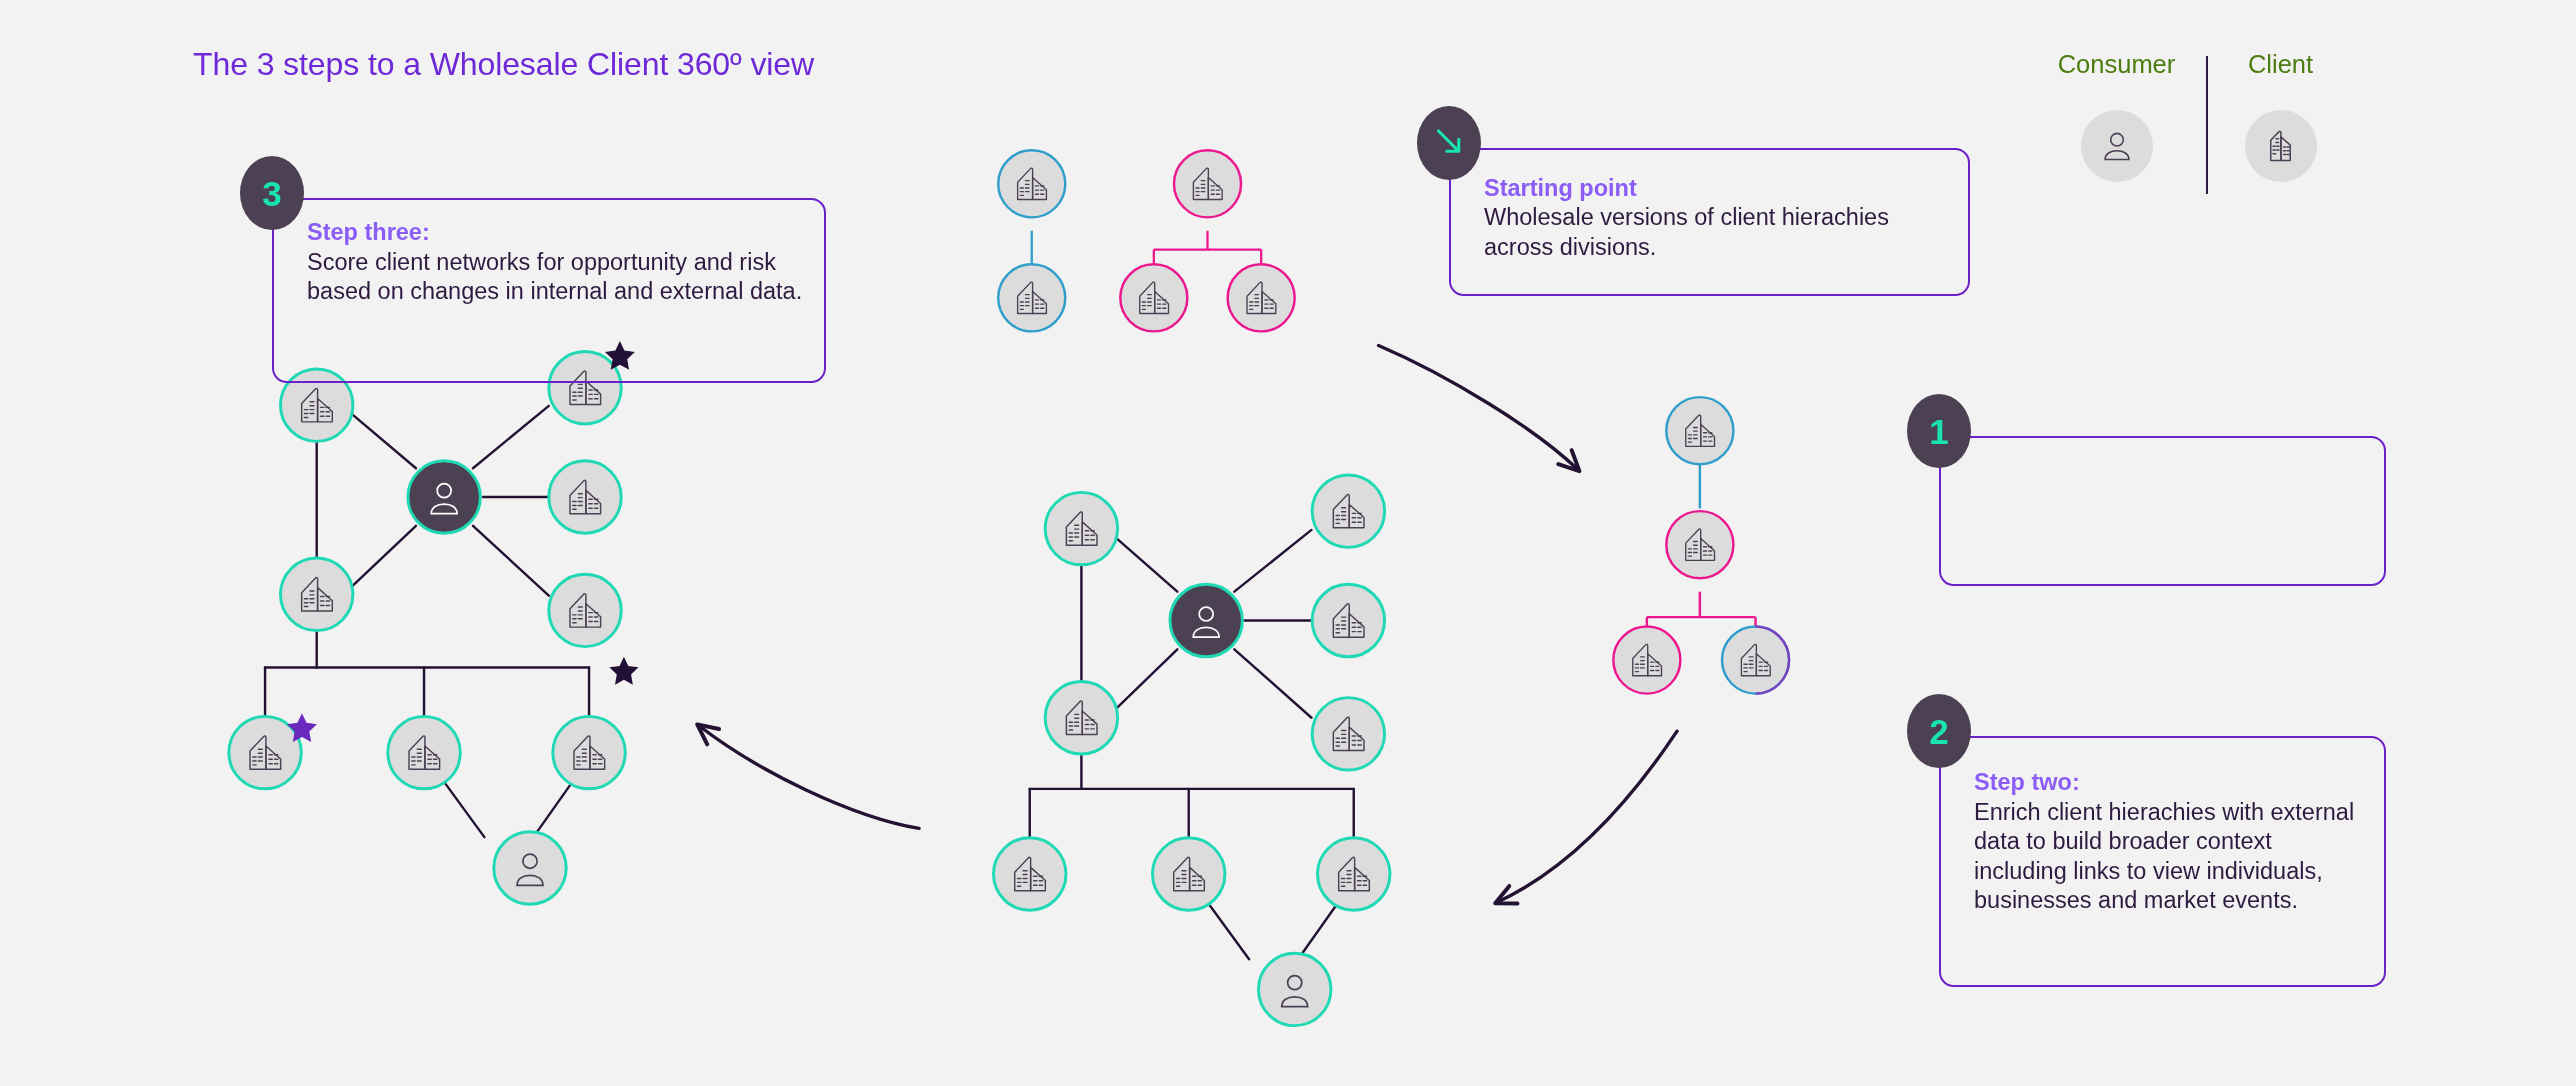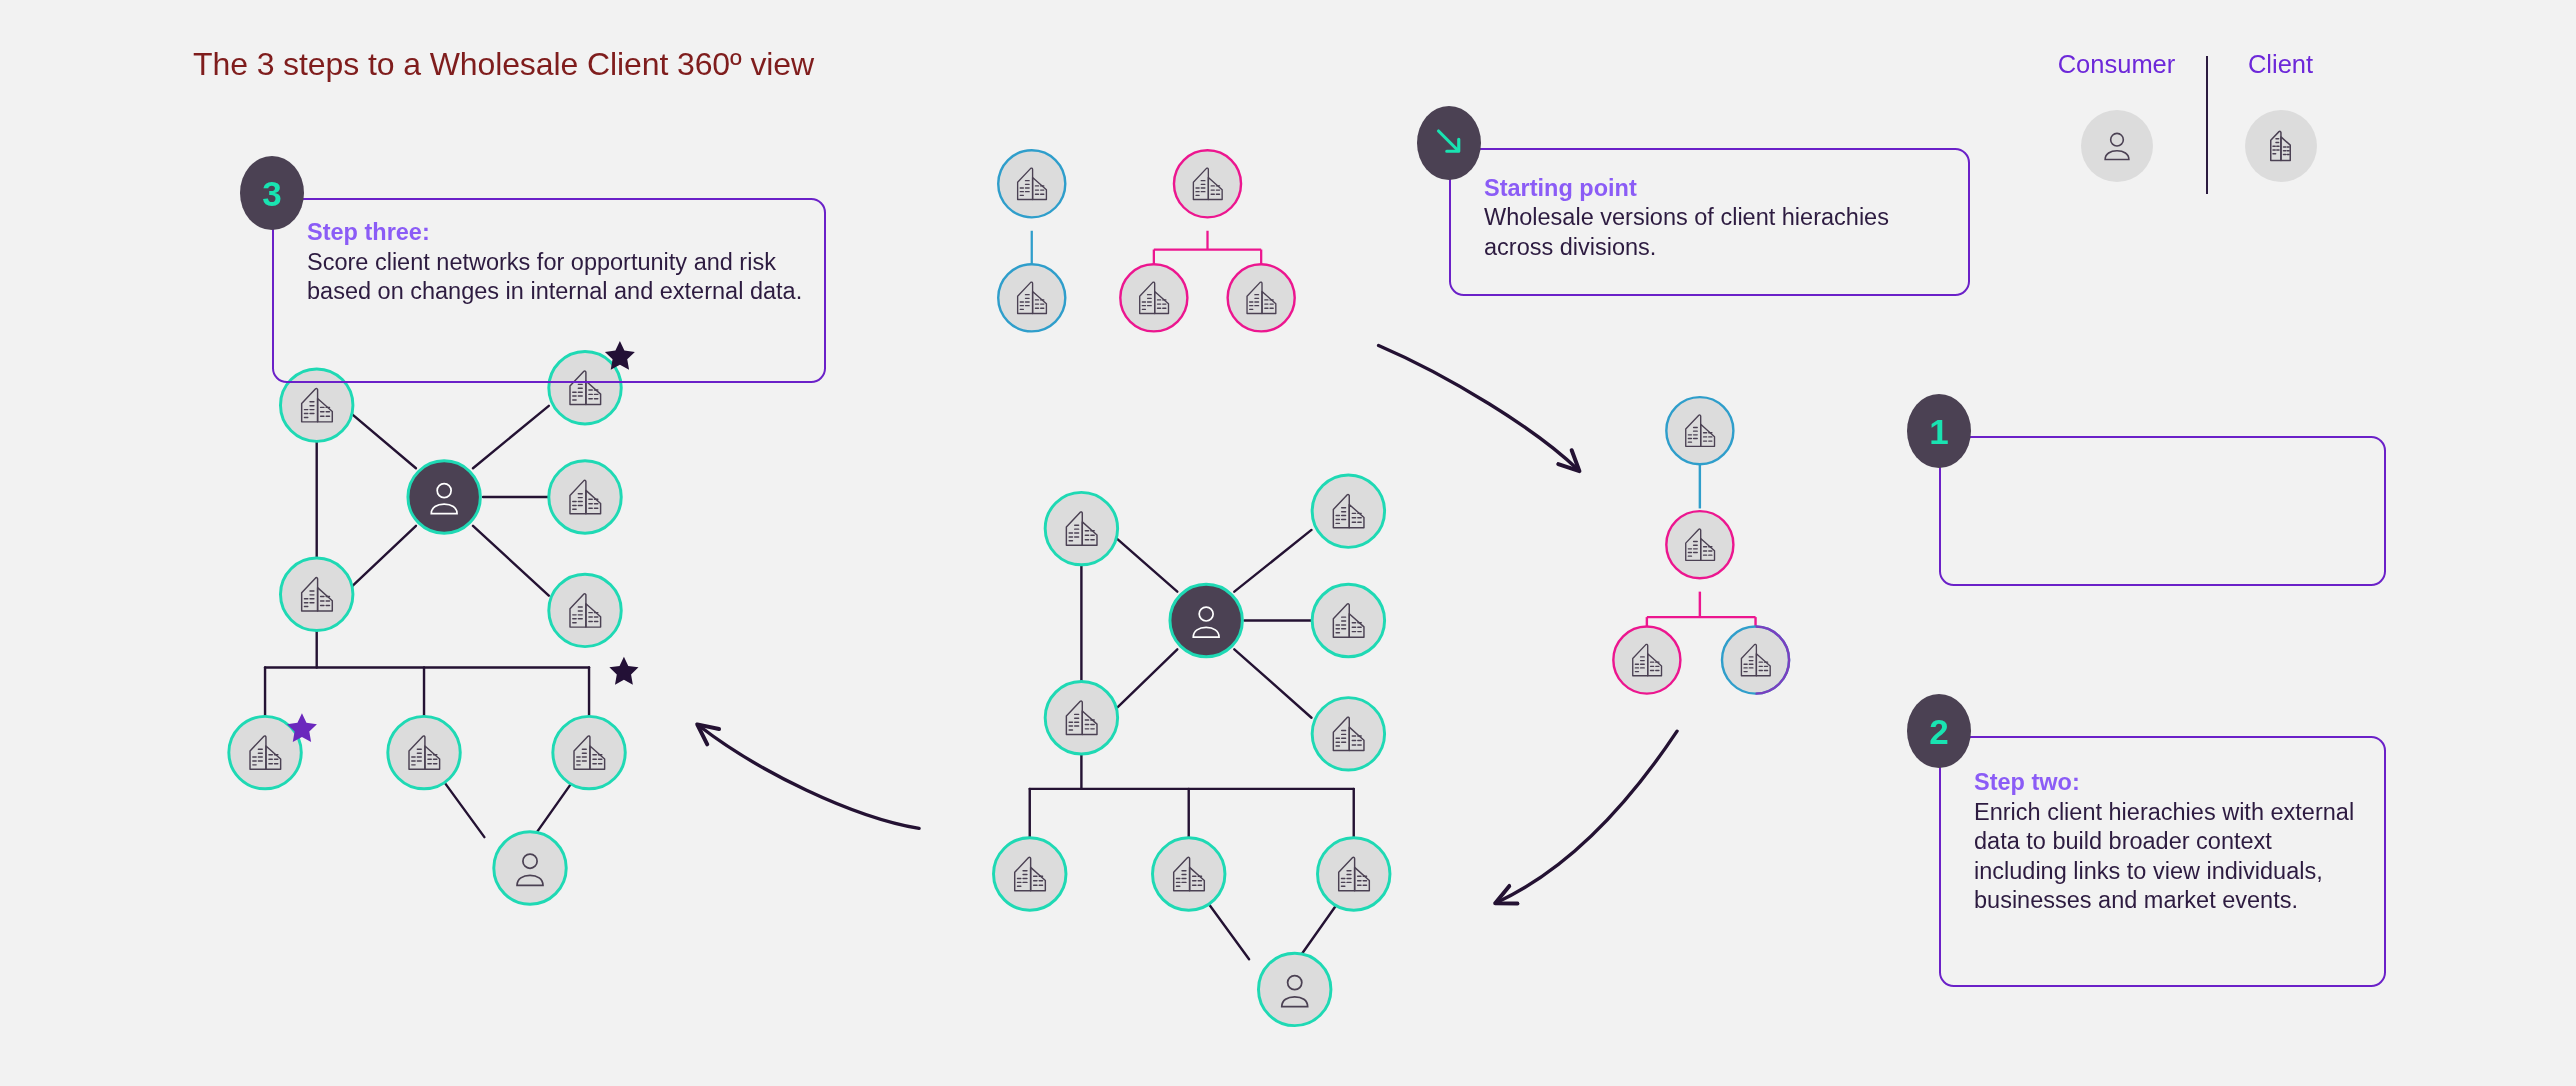--- a/index.html
+++ b/index.html
@@ -10,29 +10,29 @@
     color:#231036;
     overflow:hidden;
     position:relative;
   }
   #stage{position:absolute;inset:0;width:2576px;height:1086px;}
   svg.layer{position:absolute;left:0;top:0;width:2576px;height:1086px;overflow:visible;}
 
   .page-title{
     position:absolute;left:193px;top:46px;
     font-size:32px;letter-spacing:-0.1px;
-    color:#7f1d1d;white-space:nowrap;
+    color:#6d28d9;white-space:nowrap;
   }
 
   
   .legend{position:absolute;left:2053px;top:52px;width:309px;height:141px;}
   .legend-col{position:absolute;top:0;text-align:center;}
   .legend-col.consumer{left:0;width:127px;}
   .legend-col.client{left:164px;width:127px;}
-  .legend-label{font-size:25.5px;color:#6d28d9;line-height:1;}
+  .legend-label{font-size:25.5px;color:#4d7c0f;line-height:1;}
   .legend-divider{
     position:absolute;left:153px;top:4px;width:2px;height:138px;background:#2c1b40;
   }
   .legend-badge{
     margin:32px auto 0;width:72px;height:72px;border-radius:50%;
     background:#dcdcdc;display:flex;align-items:center;justify-content:center;
   }
 
   
   .callout{position:absolute;box-sizing:border-box;}

